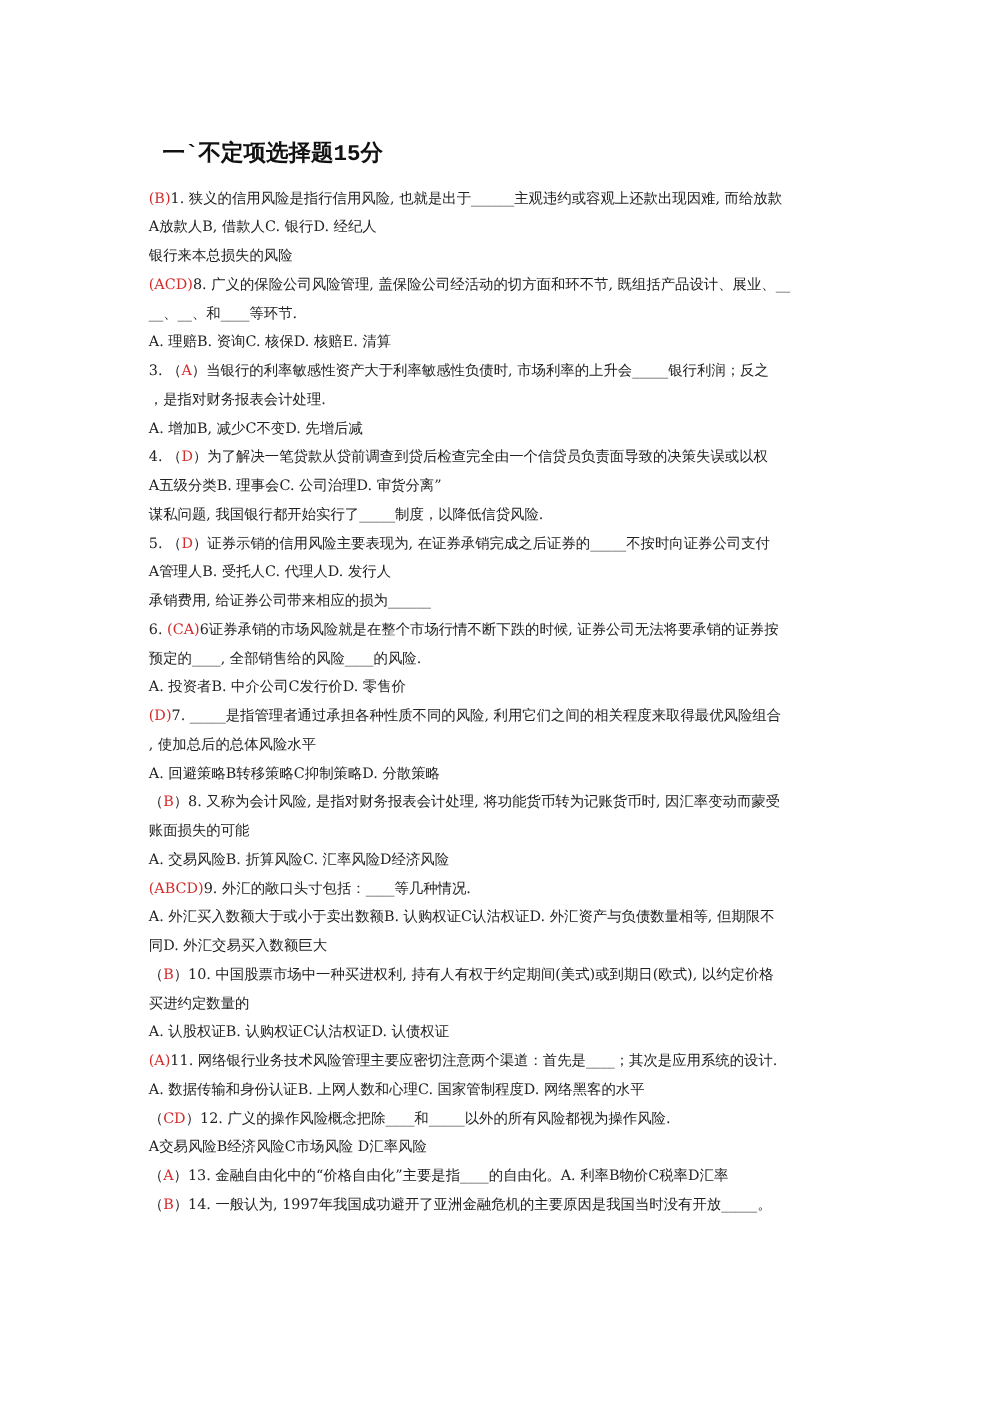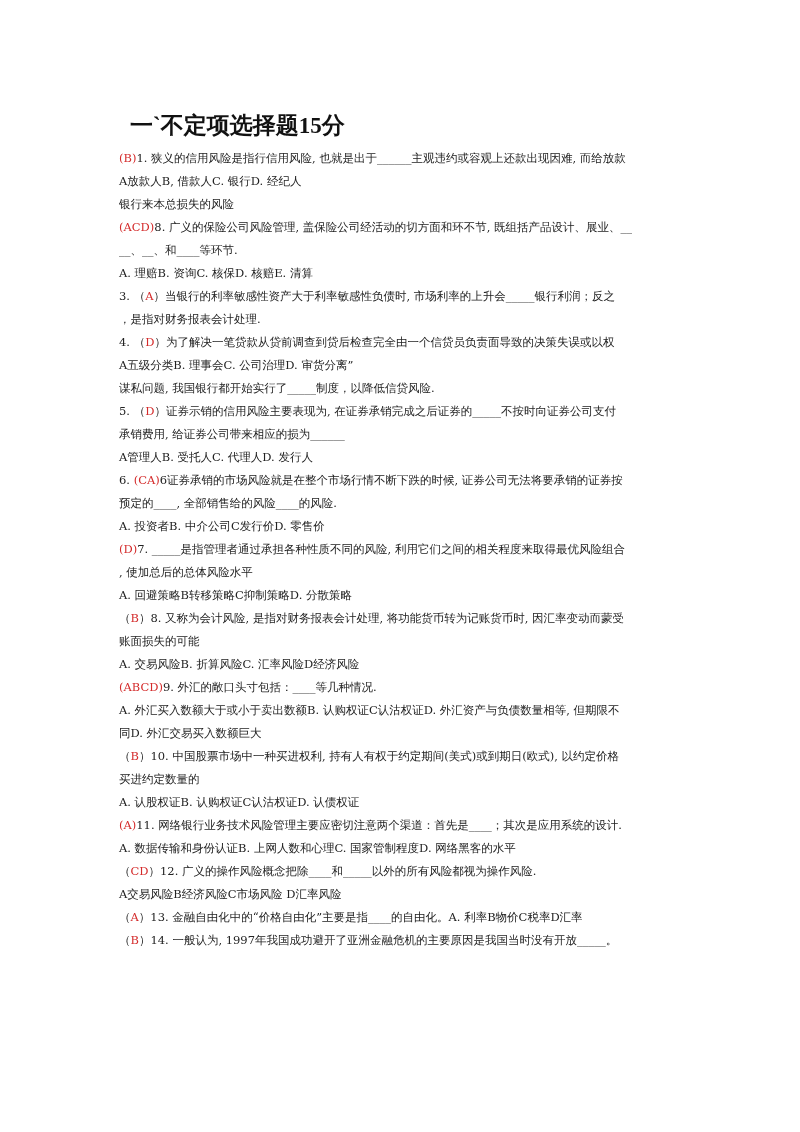--- a/index.html
+++ b/index.html
@@ -18,24 +18,24 @@
   .page {
     position: absolute;
     left: 0; top: 0;
     width: 800px; height: 1132px;
     background: #ffffff;
   }
   .title {
     position: absolute;
     left: 130px;
     top: 110px;
-    font-size: 23px;
+    font-size: 18px;
     font-weight: bold;
     color: #111111;
-    font-family: Liberation Serif, serif;
+    font-family: Liberation Mono, monospace;
     letter-spacing: 0px;
   }
   .content {
     position: absolute;
     left: 119px;
     top: 147px;
     width: 570px;
   }
   .line {
     font-size: 11.5px;
@@ -56,26 +56,27 @@
   <div class="title">一`不定项选择题15分</div>
   <div class="content" id="content">
       <div class="line"><span></span><span class="ans">(B)</span><span>1. 狭义的信用风险是指行信用风险, 也就是出于______主观违约或容观上还款出现因难, 而给放款</span></div>
       <div class="line"><span></span><span class="ans"></span><span>A放款人B, 借款人C. 银行D. 经纪人</span></div>
       <div class="line"><span></span><span class="ans"></span><span>银行来本总损失的风险</span></div>
       <div class="line"><span></span><span class="ans">(ACD)</span><span>8. 广义的保险公司风险管理, 盖保险公司经活动的切方面和环不节, 既组括产品设计、展业、__</span></div>
       <div class="line"><span></span><span class="ans"></span><span>__、__、和____等环节.</span></div>
       <div class="line"><span></span><span class="ans"></span><span>A. 理赔B. 资询C. 核保D. 核赔E. 清算</span></div>
       <div class="line"><span>3.  （</span><span class="ans">A</span><span>）当银行的利率敏感性资产大于利率敏感性负债时, 市场利率的上升会_____银行利润；反之</span></div>
       <div class="line"><span></span><span class="ans"></span><span>，是指对财务报表会计处理.</span></div>
+      <div class="line"><span></span><span class="ans"></span><span>A. 增加B, 减少C不变D. 先增后减</span></div>
       <div class="line"><span>4.  （</span><span class="ans">D</span><span>）为了解决一笔贷款从贷前调查到贷后检查完全由一个信贷员负责面导致的决策失误或以权</span></div>
       <div class="line"><span></span><span class="ans"></span><span>A五级分类B. 理事会C. 公司治理D. 审货分离”</span></div>
       <div class="line"><span></span><span class="ans"></span><span>谋私问题, 我国银行都开始实行了_____制度，以降低信贷风险.</span></div>
       <div class="line"><span>5.  （</span><span class="ans">D</span><span>）证券示销的信用风险主要表现为, 在证券承销完成之后证券的_____不按时向证券公司支付</span></div>
+      <div class="line"><span></span><span class="ans"></span><span>A管理人B. 受托人C. 代理人D. 发行人</span></div>
       <div class="line"><span></span><span class="ans"></span><span>承销费用, 给证券公司带来相应的损为______</span></div>
-      <div class="line"><span></span><span class="ans"></span><span>A管理人B. 受托人C. 代理人D. 发行人</span></div>
       <div class="line"><span>6. </span><span class="ans">(CA)</span><span>6证券承销的市场风险就是在整个市场行情不断下跌的时候, 证券公司无法将要承销的证券按</span></div>
       <div class="line"><span></span><span class="ans"></span><span>预定的____, 全部销售给的风险____的风险.</span></div>
       <div class="line"><span></span><span class="ans"></span><span>A. 投资者B. 中介公司C发行价D. 零售价</span></div>
       <div class="line"><span></span><span class="ans">(D)</span><span>7. _____是指管理者通过承担各种性质不同的风险, 利用它们之间的相关程度来取得最优风险组合</span></div>
       <div class="line"><span></span><span class="ans"></span><span>, 使加总后的总体风险水平</span></div>
       <div class="line"><span></span><span class="ans"></span><span>A. 回避策略B转移策略C抑制策略D. 分散策略</span></div>
       <div class="line"><span> （</span><span class="ans">B</span><span>）8. 又称为会计风险, 是指对财务报表会计处理, 将功能货币转为记账货币时, 因汇率变动而蒙受</span></div>
       <div class="line"><span></span><span class="ans"></span><span>账面损失的可能</span></div>
       <div class="line"><span></span><span class="ans"></span><span>A. 交易风险B. 折算风险C. 汇率风险D经济风险</span></div>
       <div class="line"><span></span><span class="ans">(ABCD)</span><span>9. 外汇的敞口头寸包括：____等几种情况.</span></div>

